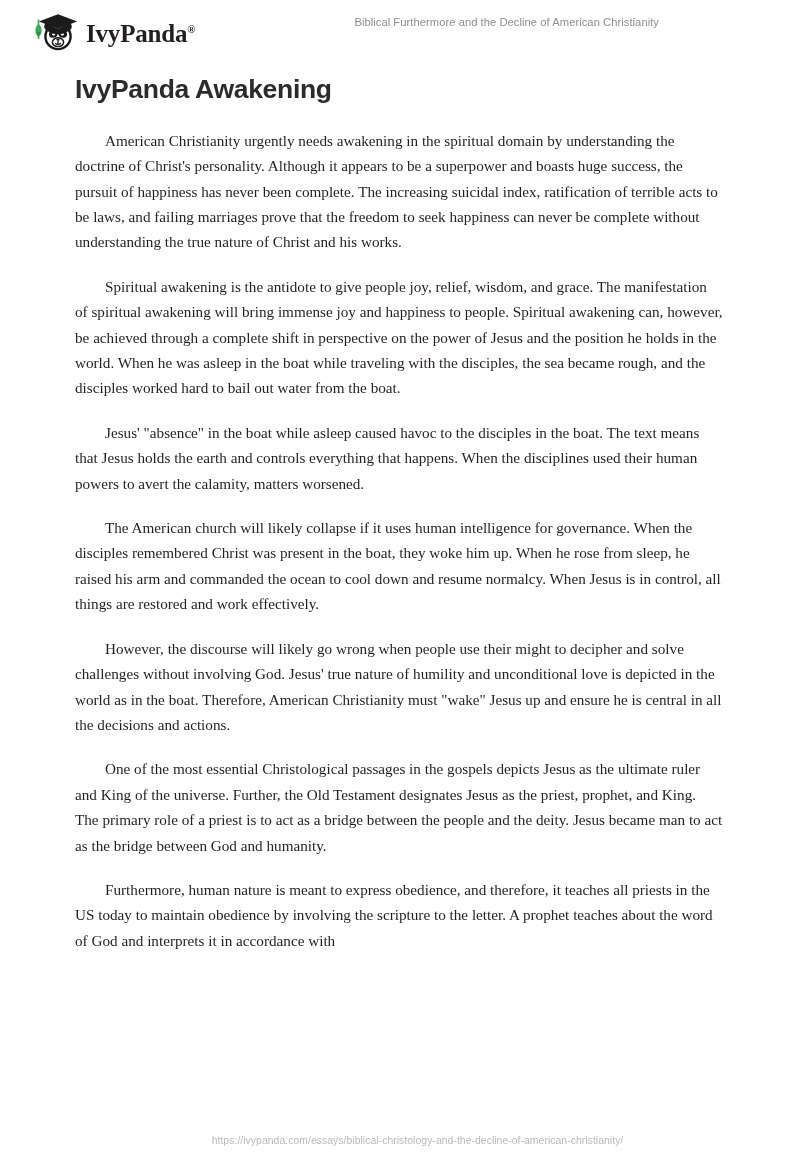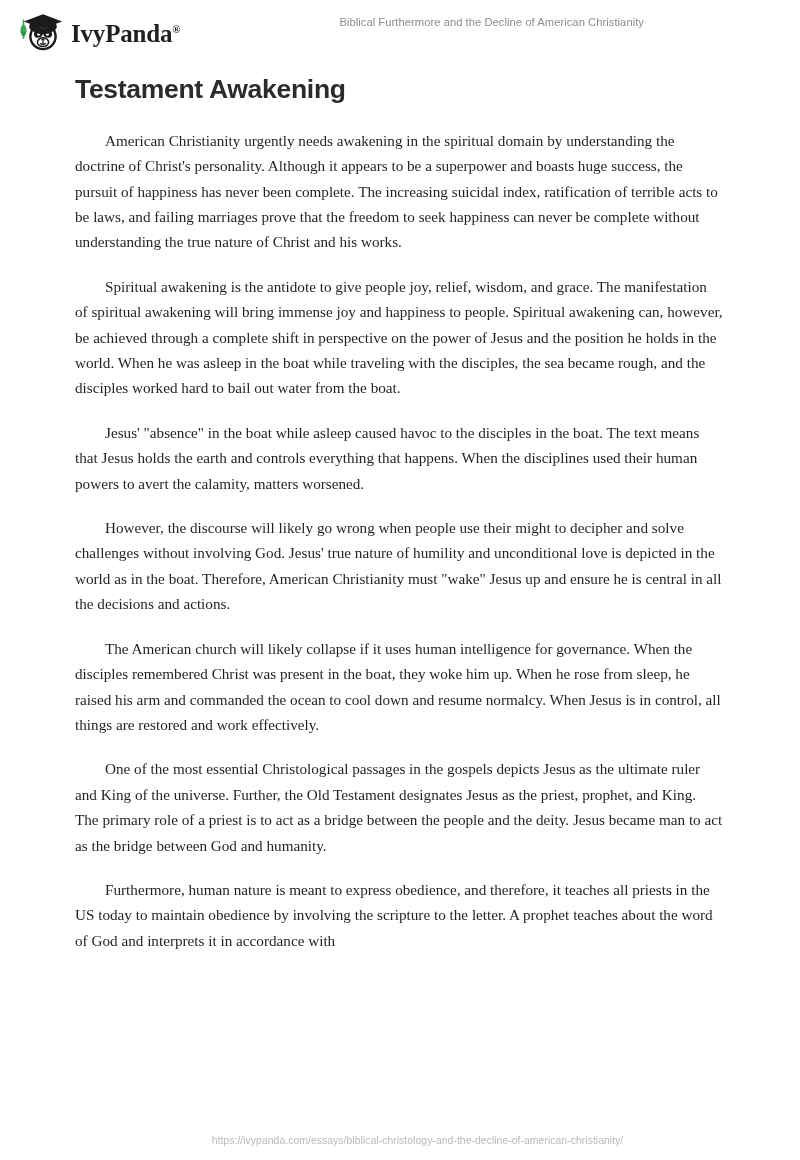--- a/index.html
+++ b/index.html
@@ -13,21 +13,21 @@
     font-family: "Liberation Sans", sans-serif;
     color: #231f20;
     position: relative;
     overflow: hidden;
   }
 
   
   .page-header {
     position: absolute;
     top: 0;
-    left: 0;
+    left: 15px;
     width: 672px;
     height: 62px;
   }
   .brand {
     position: absolute;
     left: 18px;
     top: 11px;
     display: flex;
     align-items: center;
     gap: 7px;
@@ -139,26 +139,26 @@
       </svg>
     </span>
     <span class="brand-word"><span>IvyPanda</span><span class="reg">®</span></span>
   </div>
 
   <div class="running-title">Biblical Furthermore and the Decline of American Christianity</div>
 </div>
 
 <div class="essay">
 
-  <h1 class="essay-title">Testament Awakening</h1>
+  <h1 class="essay-title">IvyPanda Awakening</h1>
 
   <p class="para">American Christianity urgently needs awakening in the spiritual domain by understanding the doctrine of Christ's personality. Although it appears to be a superpower and boasts huge success, the pursuit of happiness has never been complete. The increasing suicidal index, ratification of terrible acts to be laws, and failing marriages prove that the freedom to seek happiness can never be complete without understanding the true nature of Christ and his works.</p>
   <p class="para">Spiritual awakening is the antidote to give people joy, relief, wisdom, and grace. The manifestation of spiritual awakening will bring immense joy and happiness to people. Spiritual awakening can, however, be achieved through a complete shift in perspective on the power of Jesus and the position he holds in the world. When he was asleep in the boat while traveling with the disciples, the sea became rough, and the disciples worked hard to bail out water from the boat.</p>
   <p class="para">Jesus' "absence" in the boat while asleep caused havoc to the disciples in the boat. The text means that Jesus holds the earth and controls everything that happens. When the disciplines used their human powers to avert the calamity, matters worsened.</p>
+  <p class="para">The American church will likely collapse if it uses human intelligence for governance. When the disciples remembered Christ was present in the boat, they woke him up. When he rose from sleep, he raised his arm and commanded the ocean to cool down and resume normalcy. When Jesus is in control, all things are restored and work effectively.</p>
   <p class="para">However, the discourse will likely go wrong when people use their might to decipher and solve challenges without involving God. Jesus' true nature of humility and unconditional love is depicted in the world as in the boat. Therefore, American Christianity must "wake" Jesus up and ensure he is central in all the decisions and actions.</p>
-  <p class="para">The American church will likely collapse if it uses human intelligence for governance. When the disciples remembered Christ was present in the boat, they woke him up. When he rose from sleep, he raised his arm and commanded the ocean to cool down and resume normalcy. When Jesus is in control, all things are restored and work effectively.</p>
   <p class="para">One of the most essential Christological passages in the gospels depicts Jesus as the ultimate ruler and King of the universe. Further, the Old Testament designates Jesus as the priest, prophet, and King. The primary role of a priest is to act as a bridge between the people and the deity. Jesus became man to act as the bridge between God and humanity.</p>
   <p class="para">Furthermore, human nature is meant to express obedience, and therefore, it teaches all priests in the US today to maintain obedience by involving the scripture to the letter. A prophet teaches about the word of God and interprets it in accordance with</p>
 </div>
 
 <div class="page-footer">
   <a class="footer-url" href="#">https://ivypanda.com/essays/biblical-christology-and-the-decline-of-american-christianity/</a>
 </div>
 
 </body></html>

